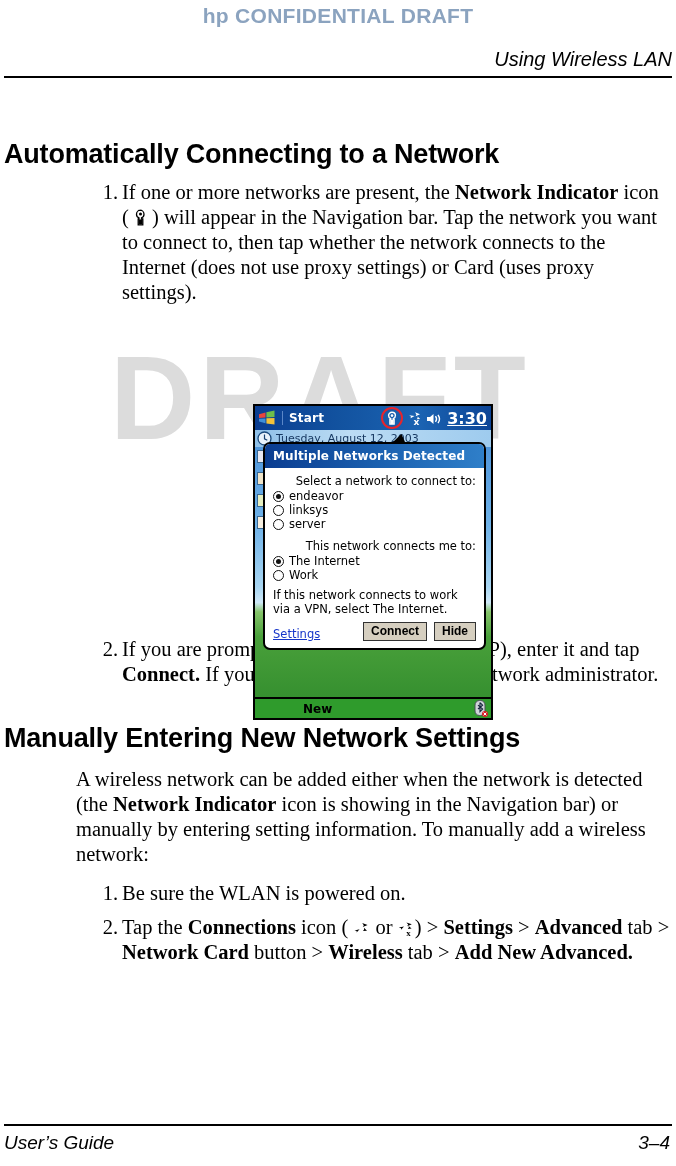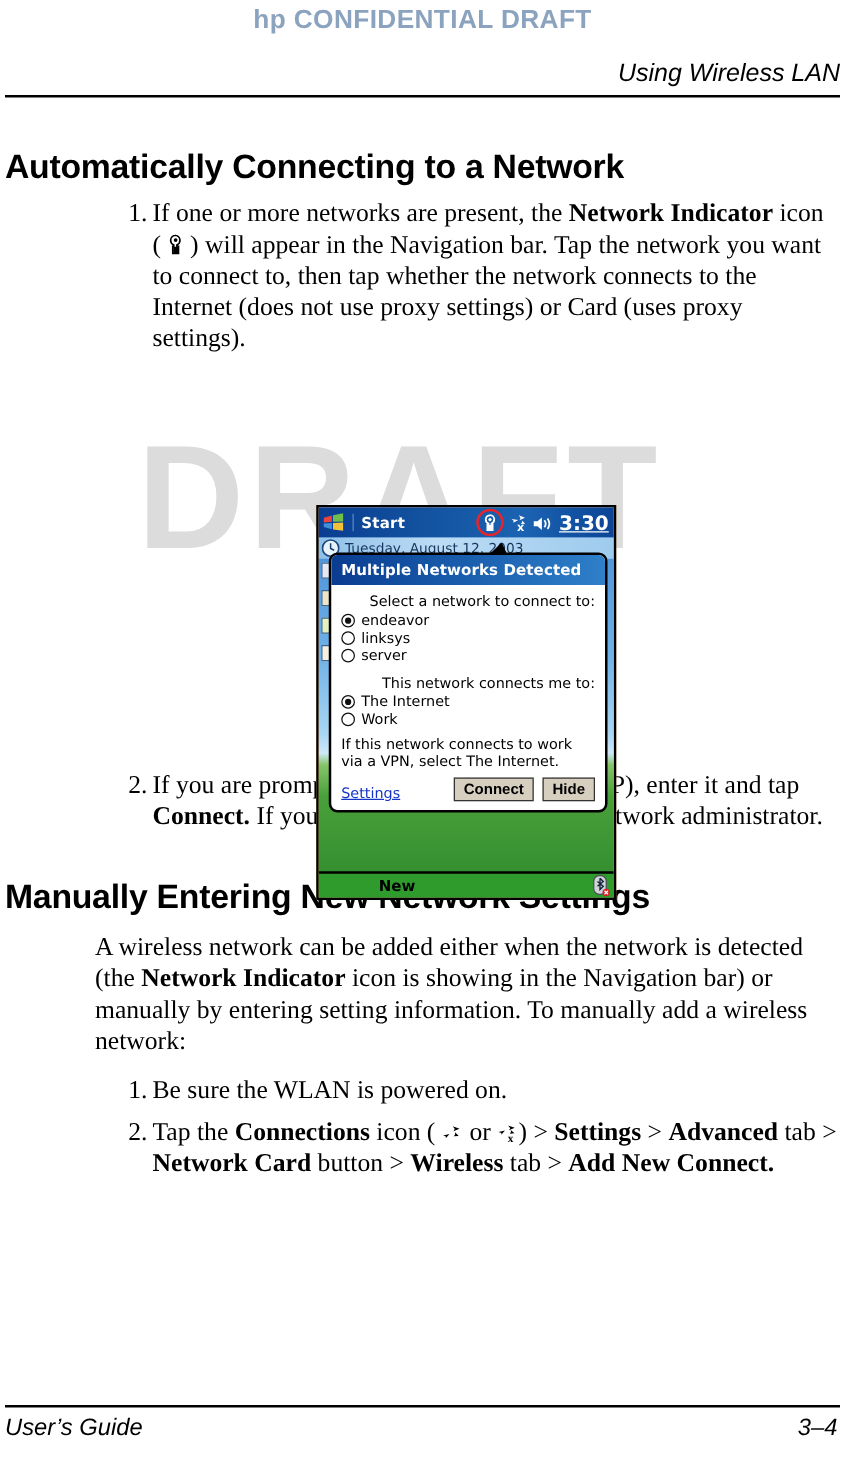--- a/index.html
+++ b/index.html
@@ -60,21 +60,21 @@
 
   h1.section {
     font-family: "Liberation Sans", sans-serif;
     font-weight: bold;
     font-size: 27px;
     letter-spacing: -0.2px;
     color: #000;
     margin: 0;
     padding: 0 0 0 4px;
   }
-  #h-auto { margin-top: 32px; }
+  #h-auto { margin-top: 53px; }
   #h-manual { margin-top: 36px; }
 
   ol.steps {
     margin: 10px 0 0 0;
     padding: 0;
     list-style: none;
   }
   ol.steps li {
     position: relative;
     padding-left: 122px;
@@ -412,21 +412,21 @@
       <span class="num">2.</span>
       <span class="body"><span>Tap the </span><b>Connections</b><span> icon ( </span><span class="inline-icon ic-conn"><svg viewBox="0 0 17 14" width="17" height="14">
               <path d="M1.5 8.4 L6.6 7.2 L3.6 10.6 L3.7 9.1 Z" fill="#000"></path>
               <path d="M9.2 1.0 L14.6 3.0 L9.8 4.9 L10.8 3.2 Z" fill="#000"></path>
               <path d="M11.0 5.8 L14.0 8.8 L10.0 9.0 L11.1 7.6 Z" fill="#000"></path>
             </svg></span><span>  or </span><span class="inline-icon ic-conn"><svg viewBox="0 0 17 14" width="17" height="14">
               <path d="M0.8 5.6 L6.0 4.4 L3.0 7.8 L3.1 6.3 Z" fill="#000"></path>
               <path d="M8.4 0.4 L13.8 2.2 L9.2 4.2 L10.2 2.5 Z" fill="#000"></path>
               <path d="M10.6 4.0 L13.6 6.6 L9.8 6.9 L10.8 5.6 Z" fill="#000"></path>
               <text x="8.2" y="13.6" font-family="Liberation Serif, serif" font-size="9" font-weight="bold" fill="#000">x</text>
-            </svg></span><span>) &gt; </span><b>Settings</b><span> &gt; </span><b>Advanced</b><span> tab &gt; </span><b>Network Card</b><span> button &gt; </span><b>Wireless</b><span> tab &gt; </span><b>Add New Connect.</b></span>
+            </svg></span><span>) &gt; </span><b>Settings</b><span> &gt; </span><b>Advanced</b><span> tab &gt; </span><b>Network Card</b><span> button &gt; </span><b>Wireless</b><span> tab &gt; </span><b>Add New Advanced.</b></span>
     </li>
   </ol>
 
 </div>
 
 <div id="footer-rule"></div>
 <div id="footer-left">User’s Guide</div>
 <div id="footer-right">3–4</div>
 
 </body></html>

